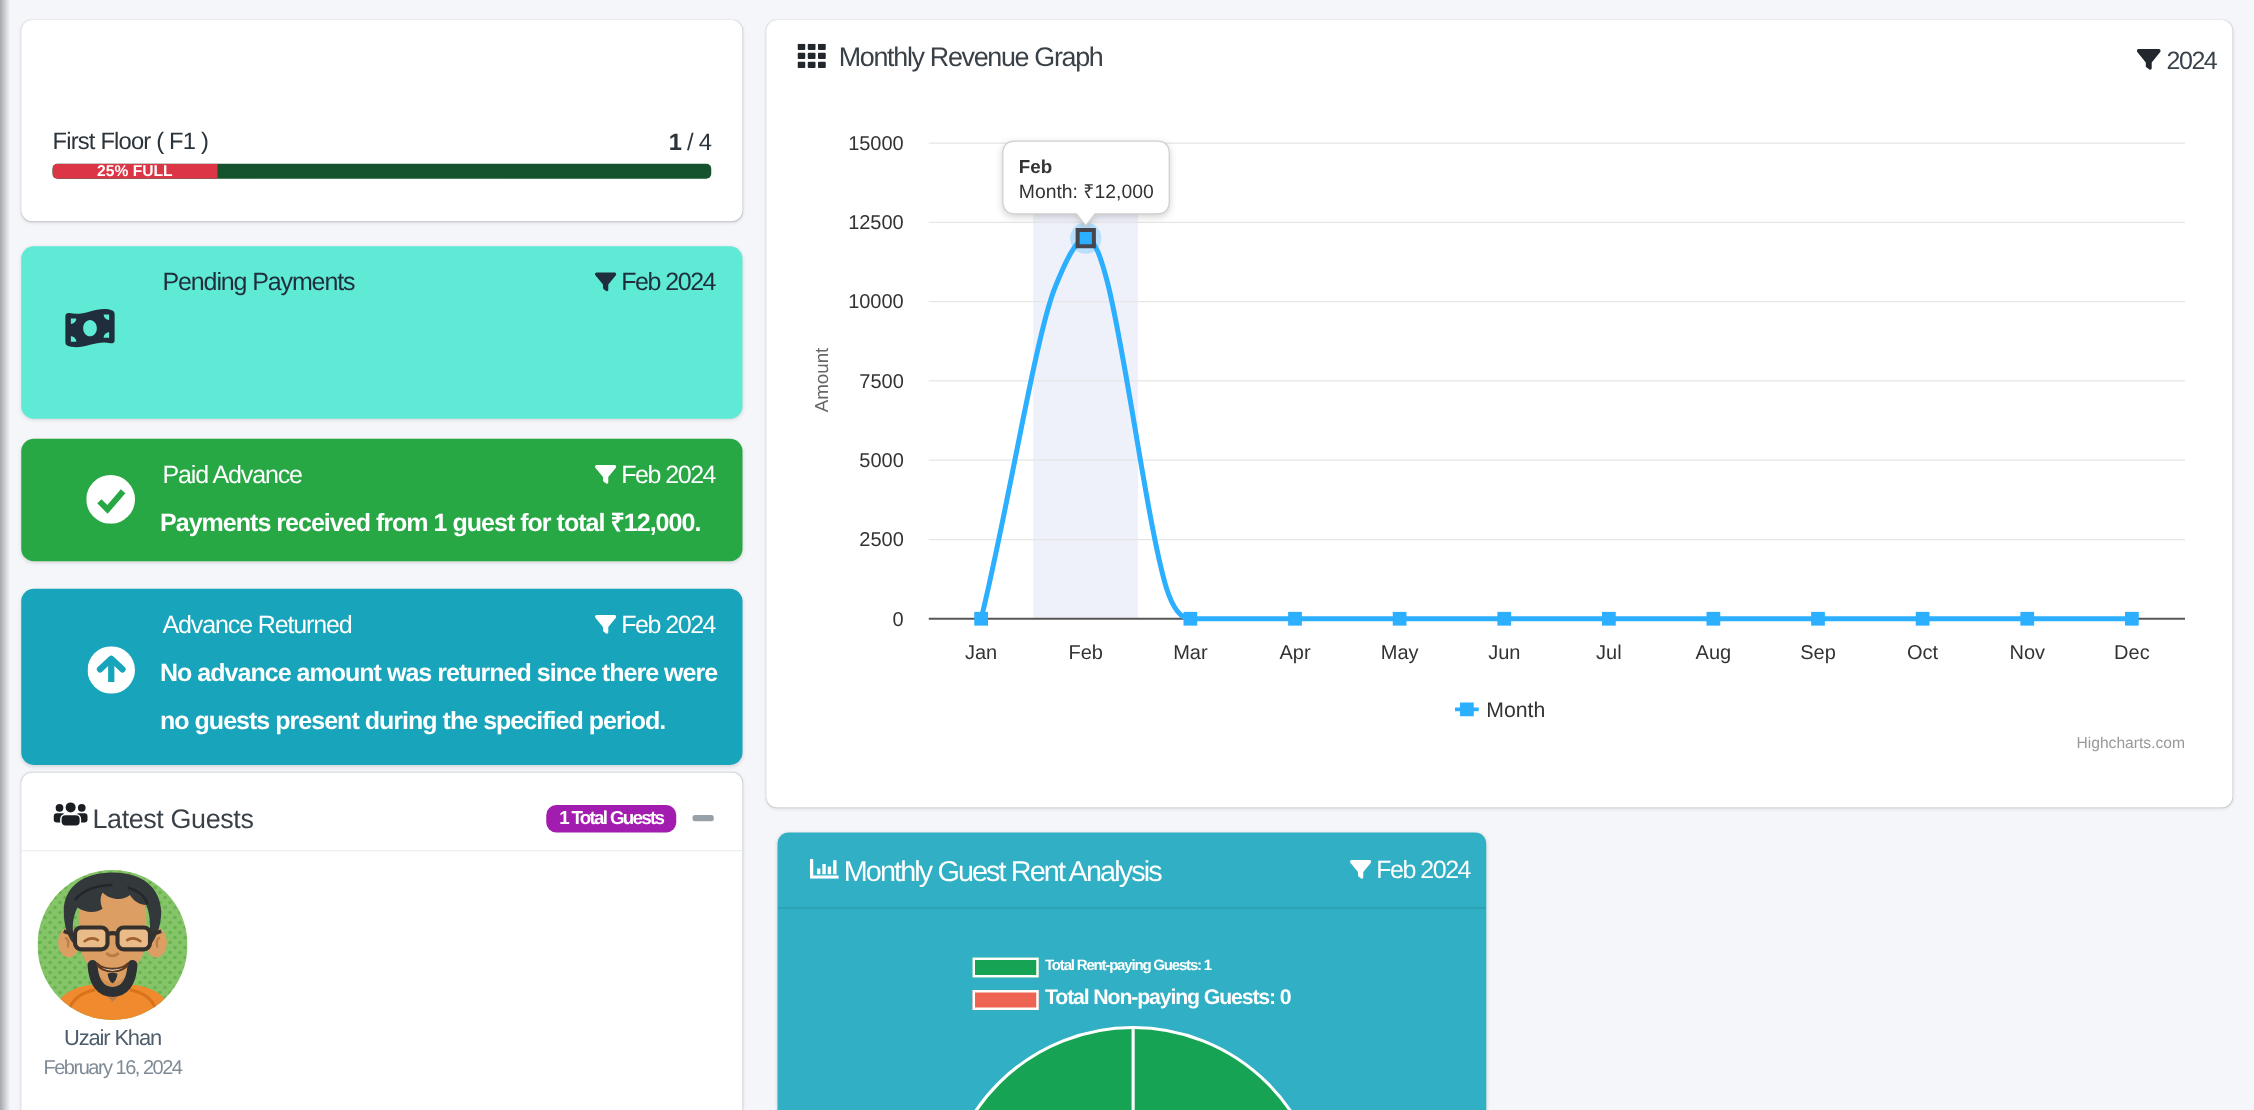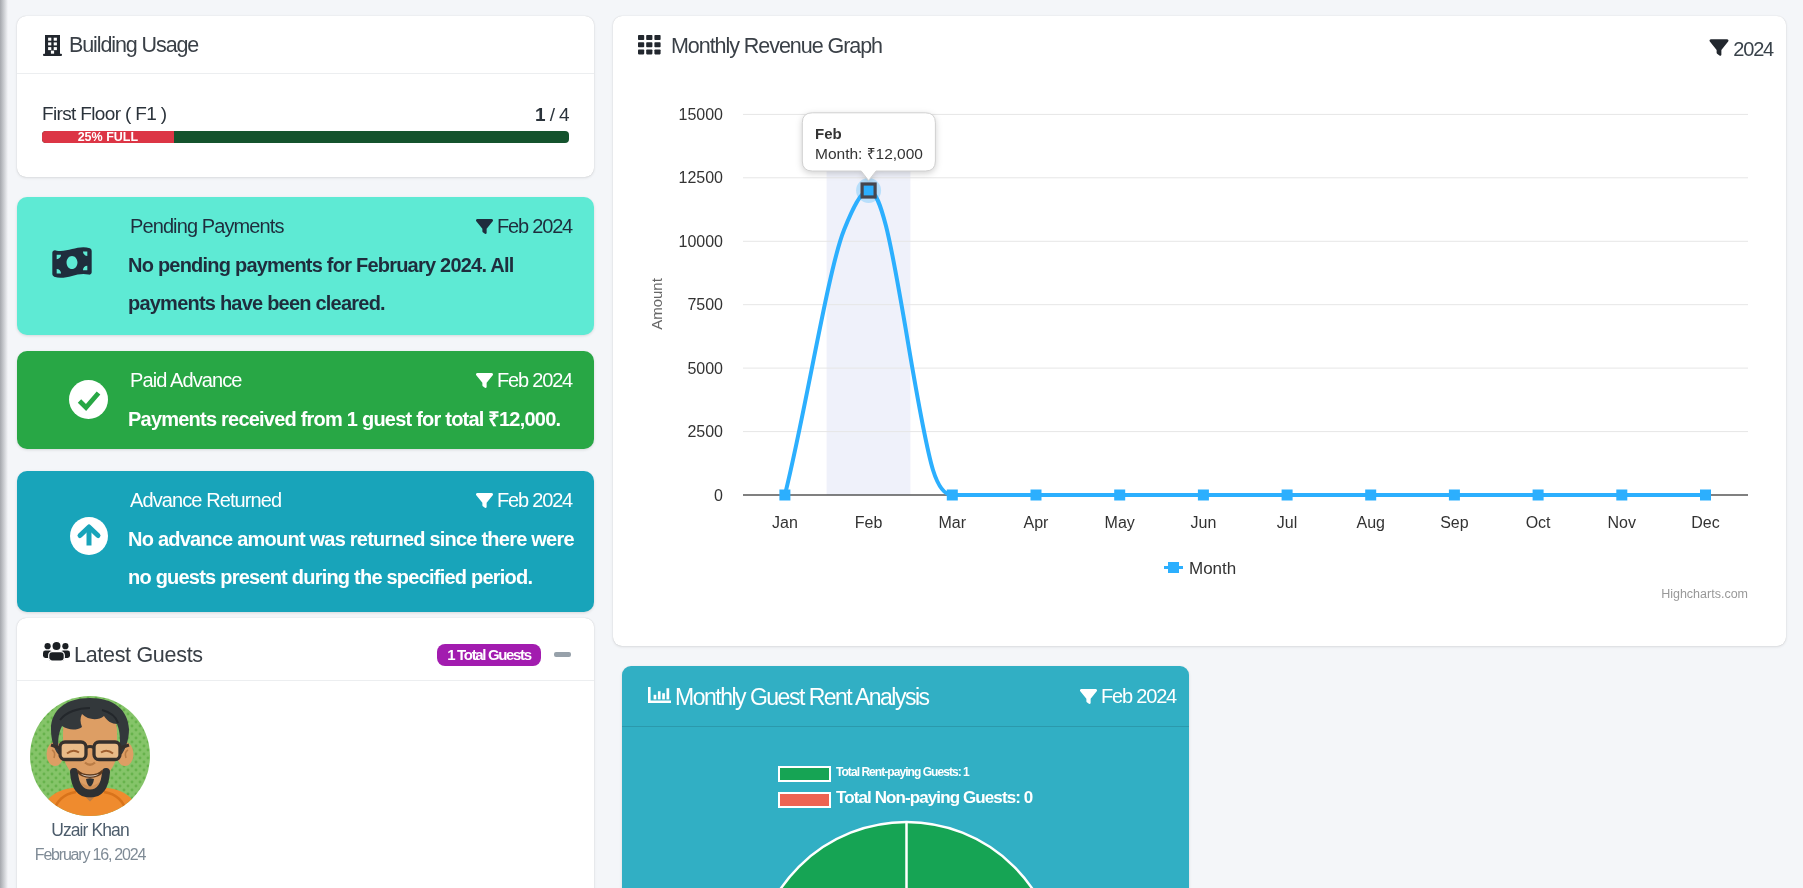--- a/index.html
+++ b/index.html
@@ -24,55 +24,38 @@
 .co-title { position:absolute; font-size:20px; line-height:1; letter-spacing:-0.9px; top:19px; }
 .co-filter { position:absolute; font-size:20px; line-height:1; white-space:nowrap; letter-spacing:-1.2px; top:19px; right:22px; }
 .co-body { position:absolute; font-size:20px; font-weight:bold; line-height:37.7px; white-space:nowrap; letter-spacing:-0.78px; }
 .isvg { vertical-align:-3px; margin-right:4px; }
 </style>
 </head>
 <body>
 <div class="shadowstrip"></div>
 
 <div class="card" id="bu" style="left:17px; top:16px; width:577px; height:161px;">
-  <div class="card-header" style="height:58px;">
-    <svg style="position:absolute; left:26px; top:19px;" width="19" height="21" viewBox="0 0 19 21">
-      <rect x="2" y="0" width="15" height="19" fill="#22272e"></rect>
-      <rect x="0" y="18.7" width="19" height="2.3" rx="1" fill="#22272e"></rect>
-      <g fill="#fff">
-        <rect x="5.1" y="2.7" width="3.2" height="3"></rect>
-        <rect x="10.7" y="2.7" width="3.2" height="3"></rect>
-        <rect x="5.1" y="7.4" width="3.2" height="3"></rect>
-        <rect x="10.7" y="7.4" width="3.2" height="3"></rect>
-        <rect x="5.1" y="12.1" width="3.2" height="3"></rect>
-        <rect x="10.7" y="12.1" width="3.2" height="3"></rect>
-        <rect x="7.9" y="15.6" width="3.2" height="3.1"></rect>
-      </g>
-    </svg>
-    <div class="ctitle" style="left:52px; top:18.5px; letter-spacing:-1.1px;">Building Usage</div>
-  </div>
   <div style="position:absolute; left:25px; right:25px; top:88px; font-size:19px; letter-spacing:-0.65px; line-height:1; color:#2b333b;">
     <span>First Floor ( F1 )</span>
     <span style="float:right; margin-top:1px; letter-spacing:-0.6px;"><b>1</b> / 4</span>
   </div>
   <div style="position:absolute; left:25px; top:115px; width:527px; height:12px; background:#14532d; border-radius:4px; overflow:hidden;">
     <div style="width:25%; height:12px; background:#dc3545; color:#fff; font-size:12.5px; font-weight:bold; text-align:center; line-height:12px;">25% FULL</div>
   </div>
 </div>
 
 <div class="callout" id="co-yellow" style="left:17px; top:197px; width:577px; height:138px; background:#5eead4; color:#1f2d3d;">
   <svg style="position:absolute; left:31px; top:48px;" width="48" height="35" viewBox="0 0 576 512">
     <path fill="#1f2d3d" d="M0 112.5V422.3c0 18 10.1 35 27 41.3c87 32.5 174 10.3 261-11.9c79.8-20.3 159.6-40.7 239.3-18.9c23 6.3 48.7-9.5 48.7-33.4V89.7c0-18-10.1-35-27-41.3C462 15.9 375 38.1 288 60.3C208.2 80.6 128.4 101 48.7 79.2C25.6 72.9 0 88.7 0 112.5zM288 352c-44.2 0-80-43-80-96s35.8-96 80-96s80 43 80 96s-35.8 96-80 96zM64 352c35.3 0 64 28.7 64 64H64V352zm64-208c0 35.3-28.7 64-64 64V144h64zM512 304v64H448c0-35.3 28.7-64 64-64zM448 96h64v64c-35.3 0-64-28.7-64-64z"></path>
   </svg>
   <div class="co-title" style="left:113px;">Pending Payments</div>
   <div class="co-filter">
     <svg class="isvg" width="17" height="19" viewBox="0 0 512 512">
         <path fill="#1f2d3d" d="M3.9 54.9C10.5 40.9 24.5 32 40 32H472c15.5 0 29.5 8.9 36.1 22.9s4.6 30.5-5.2 42.5L320 320.9V448c0 12.1-6.8 23.2-17.7 28.6s-23.8 4.3-33.5-3l-64-48c-8.1-6-12.8-15.5-12.8-25.6V320.9L9 97.3C-.7 85.4-2.8 68.8 3.9 54.9z"></path>
       </svg>Feb 2024</div>
-  <div class="co-body" style="left:111px; top:50px;">No pending payments for February 2024. All<br>payments have been cleared.</div>
 </div>
 
 <div class="callout" id="co-green" style="left:17px; top:351px; width:577px; height:98px; background:#28a745; color:#fff;">
   <svg style="position:absolute; left:52px; top:29px;" width="39" height="39" viewBox="0 0 39 39">
     <circle cx="19.5" cy="19.5" r="19.5" fill="#fff"></circle>
     <polyline points="10.5,21 17,27.5 29.5,13" fill="none" stroke="#28a745" stroke-width="4.8"></polyline>
   </svg>
   <div class="co-title" style="left:113px;">Paid Advance</div>
   <div class="co-filter">
     <svg class="isvg" width="17" height="19" viewBox="0 0 512 512">

